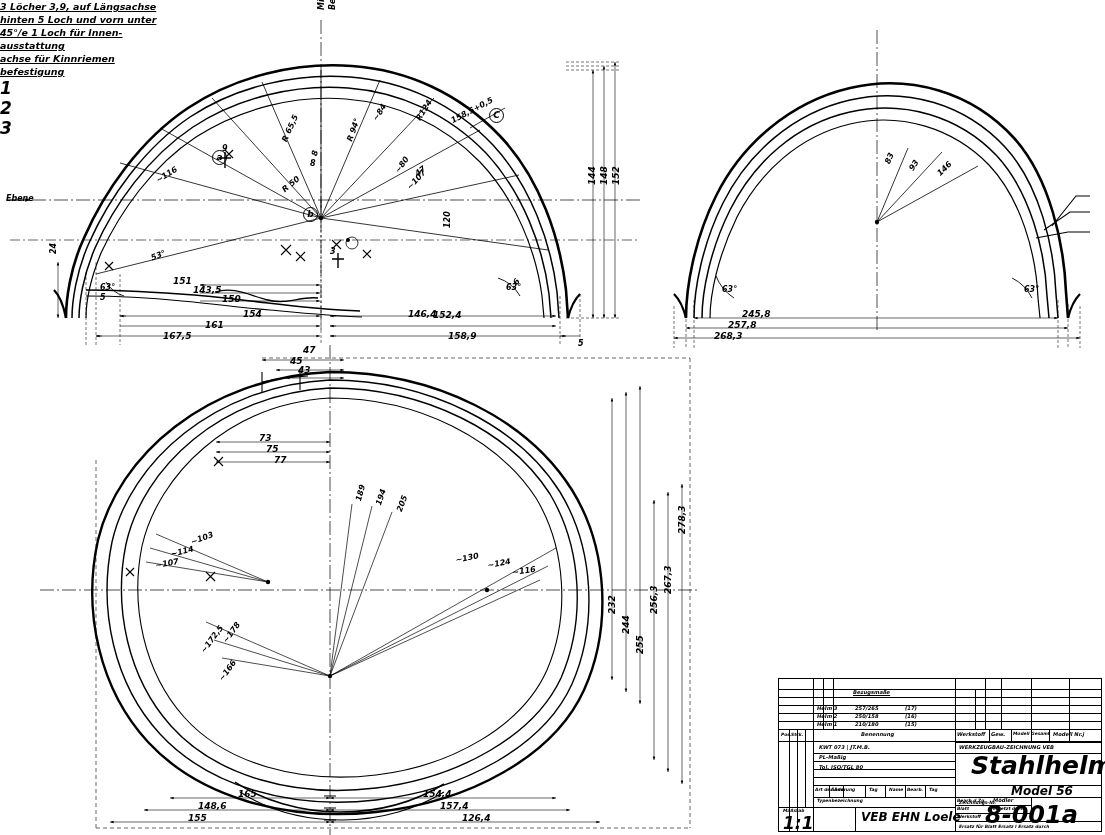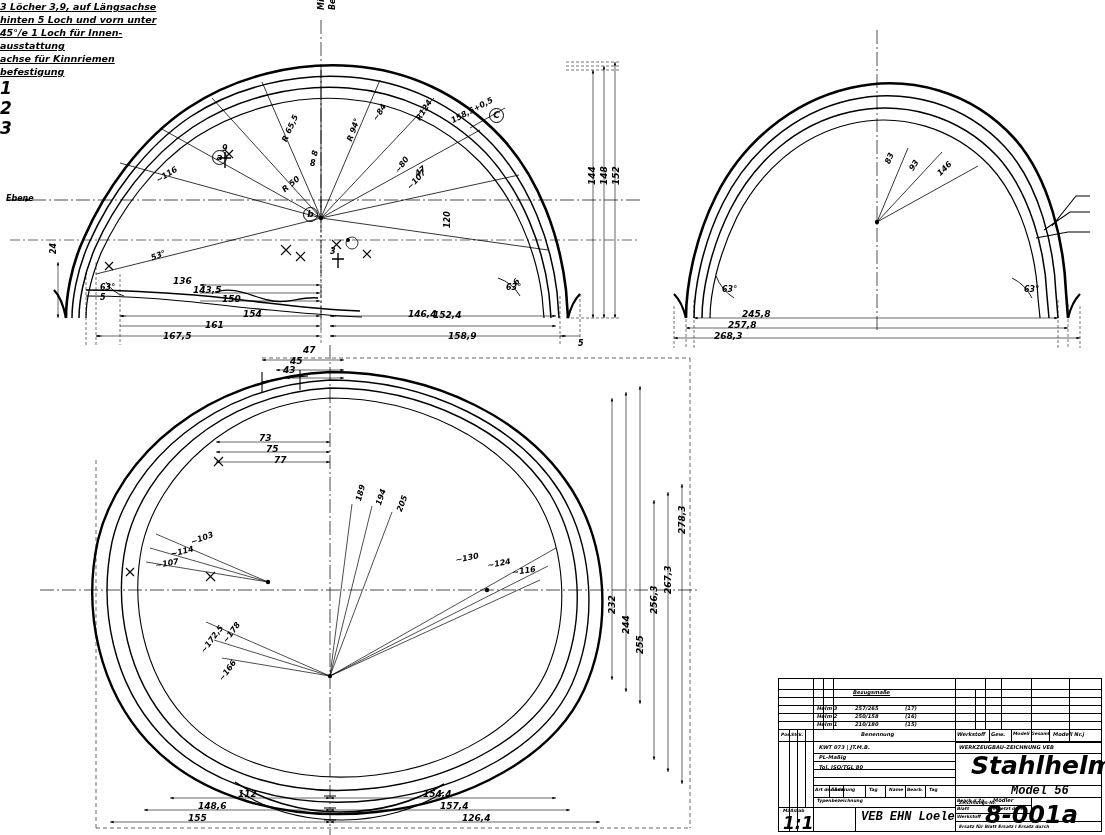--- a/index.html
+++ b/index.html
@@ -20,21 +20,21 @@
   
   #tb{position:absolute;left:778px;top:678px;width:322px;height:152px;
       border:1.6px solid #000;background:#fff;}
   #tb div{position:absolute;box-sizing:border-box;}
   .ln{background:#000;position:absolute;}
   .tbt{position:absolute;font-style:italic;font-weight:700;white-space:nowrap;
        line-height:1;}
   .tiny{font-size:4.4px;}
   .tiny2{font-size:5.2px;}
   .big{font-size:25px;}
-  .mid{font-size:12px;font-family:Liberation Mono, monospace;}
+  .mid{font-size:12px;}
   .num{font-size:24px;}
   .scale{font-size:17px;}
 </style>
 </head>
 <body>
 
 <div id="sheet">
 
 <svg viewBox="0 0 1105 835">
   <defs>
@@ -309,21 +309,21 @@
 <div class="note" style="left:190px;top:224px;">
   <div>achse für Kinnriemen</div>
   <div>befestigung</div>
 </div>
 
 <div class="lbl dsm" style="left:6px;top:195px;">Ebene</div>
 
 <div class="lbl dsm" style="left:318px;top:10px;transform:rotate(-90deg);transform-origin:left top;">Mittel-</div>
 <div class="lbl dsm" style="left:329px;top:10px;transform:rotate(-90deg);transform-origin:left top;">Bezugspunkt</div>
 
-<div class="lbl d" style="left:173px;top:277px;">136</div>
+<div class="lbl d" style="left:173px;top:277px;">151</div>
 <div class="lbl d" style="left:193px;top:286px;">143,5</div>
 <div class="lbl d" style="left:222px;top:295px;">150</div>
 <div class="lbl d" style="left:243px;top:310px;">154</div>
 <div class="lbl d" style="left:205px;top:321px;">161</div>
 <div class="lbl d" style="left:163px;top:332px;">167,5</div>
 <div class="lbl d" style="left:408px;top:310px;">146,4</div>
 <div class="lbl d" style="left:433px;top:311px;">152,4</div>
 <div class="lbl d" style="left:448px;top:332px;">158,9</div>
 
 <div class="lbl d" style="left:588px;top:185px;transform:rotate(-90deg);transform-origin:left top;">144</div>
@@ -367,21 +367,21 @@
 <div class="lbl dsm" style="left:936px;top:172px;transform:rotate(-44deg);transform-origin:left top;">146</div>
 <div class="lbl dsm" style="left:722px;top:286px;">63°</div>
 <div class="lbl dsm" style="left:1024px;top:286px;">63°</div>
 
 <div class="callout" style="left:1092px;top:186px;">1</div>
 <div class="callout" style="left:1092px;top:202px;">2</div>
 <div class="callout" style="left:1092px;top:222px;">3</div>
 
 <div class="lbl d" style="left:303px;top:346px;">47</div>
 <div class="lbl d" style="left:290px;top:357px;">45</div>
-<div class="lbl d" style="left:283px;top:366px;">43</div>
+<div class="lbl d" style="left:298px;top:366px;">43</div>
 
 <div class="lbl d" style="left:259px;top:434px;">73</div>
 <div class="lbl d" style="left:266px;top:445px;">75</div>
 <div class="lbl d" style="left:274px;top:456px;">77</div>
 
 <div class="lbl dsm" style="left:190px;top:539px;transform:rotate(-20deg);transform-origin:left top;">~103</div>
 <div class="lbl dsm" style="left:170px;top:551px;transform:rotate(-14deg);transform-origin:left top;">~114</div>
 <div class="lbl dsm" style="left:155px;top:562px;transform:rotate(-10deg);transform-origin:left top;">~107</div>
 
 <div class="lbl dsm" style="left:355px;top:500px;transform:rotate(-75deg);transform-origin:left top;">189</div>
@@ -396,21 +396,21 @@
 <div class="lbl dsm" style="left:222px;top:640px;transform:rotate(-54deg);transform-origin:left top;">~178</div>
 <div class="lbl dsm" style="left:218px;top:678px;transform:rotate(-54deg);transform-origin:left top;">~166</div>
 
 <div class="lbl d" style="left:608px;top:614px;transform:rotate(-90deg);transform-origin:left top;">232</div>
 <div class="lbl d" style="left:622px;top:634px;transform:rotate(-90deg);transform-origin:left top;">244</div>
 <div class="lbl d" style="left:636px;top:654px;transform:rotate(-90deg);transform-origin:left top;">255</div>
 <div class="lbl d" style="left:650px;top:614px;transform:rotate(-90deg);transform-origin:left top;">256,3</div>
 <div class="lbl d" style="left:664px;top:594px;transform:rotate(-90deg);transform-origin:left top;">267,3</div>
 <div class="lbl d" style="left:678px;top:534px;transform:rotate(-90deg);transform-origin:left top;">278,3</div>
 
-<div class="lbl d" style="left:238px;top:790px;">112</div>
+<div class="lbl d" style="left:238px;top:790px;">165</div>
 <div class="lbl d" style="left:198px;top:802px;">148,6</div>
 <div class="lbl d" style="left:188px;top:814px;">155</div>
 <div class="lbl d" style="left:423px;top:790px;">154,4</div>
 <div class="lbl d" style="left:440px;top:802px;">157,4</div>
 <div class="lbl d" style="left:462px;top:814px;">126,4</div>
 
 <div id="tb">
 
   <div class="ln" style="left:0;top:10px;width:322px;height:1px;"></div>
   <div class="ln" style="left:0;top:18px;width:322px;height:1px;"></div>

